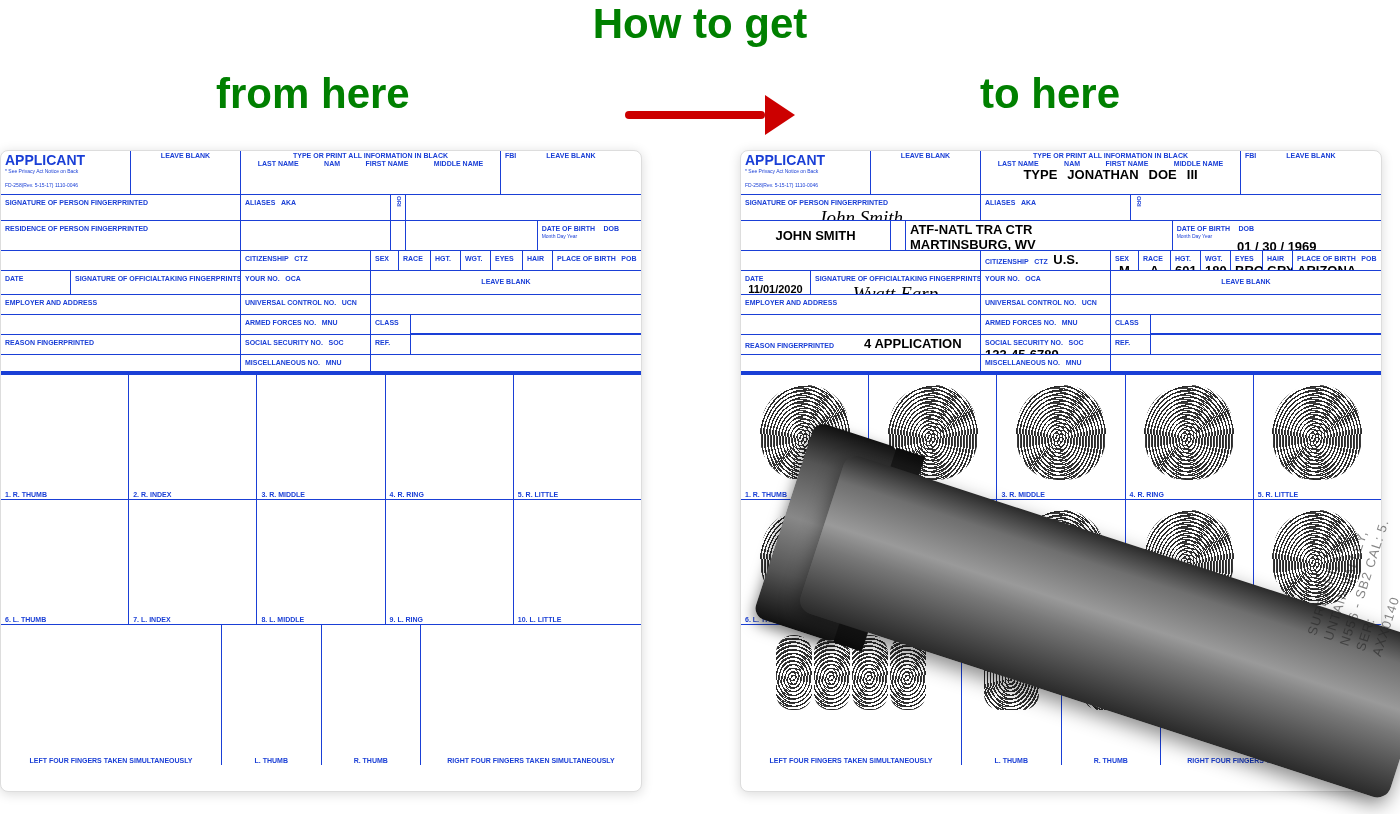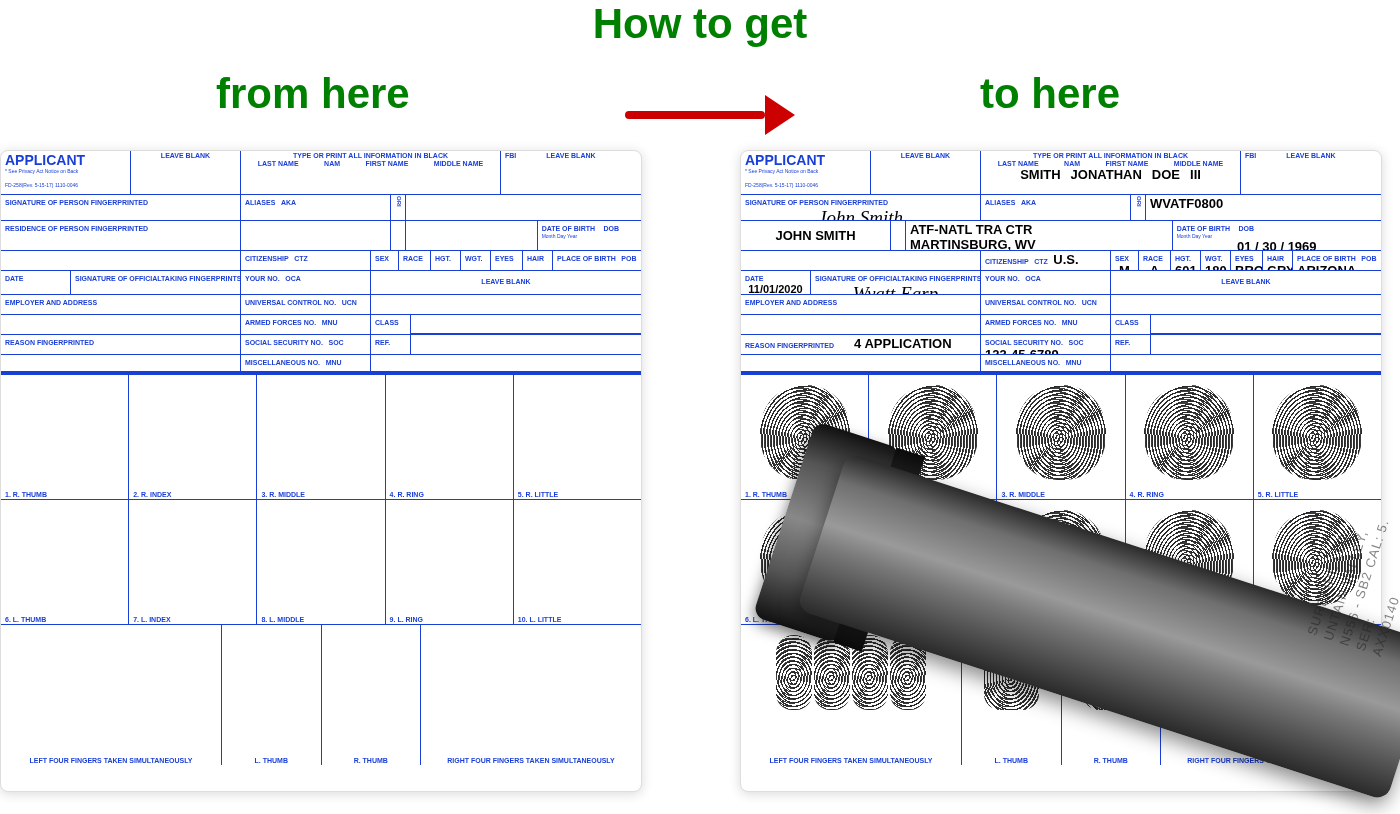--- a/index.html
+++ b/index.html
@@ -192,40 +192,37 @@
       </div>
     <div class="cell" style="width:260px">
         <div class="lbl" style="text-align:center">TYPE OR PRINT ALL INFORMATION IN BLACK</div>
         <div style="display:flex;justify-content:space-around">
           <span class="lbl">LAST NAME</span>
           <span class="lbl">NAM</span>
           <span class="lbl">FIRST NAME</span>
           <span class="lbl">MIDDLE NAME</span>
         </div>
       <div style="display:flex;gap:10px;justify-content:center">
-          <span class="val">SMITH</span>
+          <span class="val">TYPE</span>
           <span class="val">JONATHAN</span>
           <span class="val">DOE</span>
           <span class="val">III</span>
         </div>
       </div>
     <div class="cell" style="flex:1">
         <div style="display:flex;gap:30px">
           <span class="lbl">FBI</span>
           <span class="lbl">LEAVE BLANK</span>
         </div>
       </div>
   </div>
   <div class="row" style="height:26px">
     <div class="cell" style="width:240px"><span class="lbl">SIGNATURE OF PERSON FINGERPRINTED</span><div class="val script">John Smith</div></div>
     <div class="cell" style="width:150px"><span class="lbl">ALIASES</span> &nbsp;<span class="lbl">AKA</span></div>
     <div class="cell" style="width:15px"><span class="lbl" style="writing-mode:vertical-rl;font-size:6px">ORI</span></div>
-    <div class="cell" style="flex:1">
-        <div class="val" style="text-align:left">WVATF0800</div>
-      </div>
   </div>
   <div class="row" style="height:30px">
     <div class="cell" style="width:150px;border-bottom:none">
         <div class="val" style="margin-top:6px">JOHN SMITH</div>
       </div>
     <div class="cell" style="width:15px;border-bottom:none"></div>
     <div class="cell" style="flex:.9">
         <div class="val" style="text-align:left">ATF-NATL TRA CTR</div>
         <div class="val" style="text-align:left">MARTINSBURG, WV</div>
       </div>
@@ -255,21 +252,21 @@
     <div class="cell" style="width:130px"><span class="lbl">UNIVERSAL CONTROL NO.</span> &nbsp;<span class="lbl">UCN</span></div>
     <div class="cell" style="flex:1;border-bottom:none"></div>
   </div>
   <div class="row" style="height:20px">
     <div class="cell" style="width:240px;border-top:none"></div>
     <div class="cell" style="width:130px"><span class="lbl">ARMED FORCES NO.</span> &nbsp;<span class="lbl">MNU</span></div>
     <div class="cell" style="width:40px"><span class="lbl">CLASS</span></div>
     <div class="cell" style="flex:1;border-right:none;border-bottom:1px solid #1a3fd6"></div>
   </div>
   <div class="row" style="height:20px">
-    <div class="cell" style="width:240px"><span class="lbl">REASON FINGERPRINTED</span><span class="val" style="margin-left:20px">4 APPLICATION</span></div>
+    <div class="cell" style="width:240px"><span class="lbl">REASON FINGERPRINTED</span><span class="val" style="margin-left:30px">4 APPLICATION</span></div>
     <div class="cell" style="width:130px"><span class="lbl">SOCIAL SECURITY NO.</span> &nbsp;<span class="lbl">SOC</span><div class="val" style="text-align:left">123-45-6789</div></div>
     <div class="cell" style="width:40px"><span class="lbl">REF.</span></div>
     <div class="cell" style="flex:1"></div>
   </div>
   <div class="row thick" style="height:20px">
     <div class="cell" style="width:240px;border-top:none"></div>
     <div class="cell" style="width:130px"><span class="lbl">MISCELLANEOUS NO.</span> &nbsp;<span class="lbl">MNU</span></div>
     <div class="cell" style="flex:1"></div>
   </div>
   <div class="prints">

